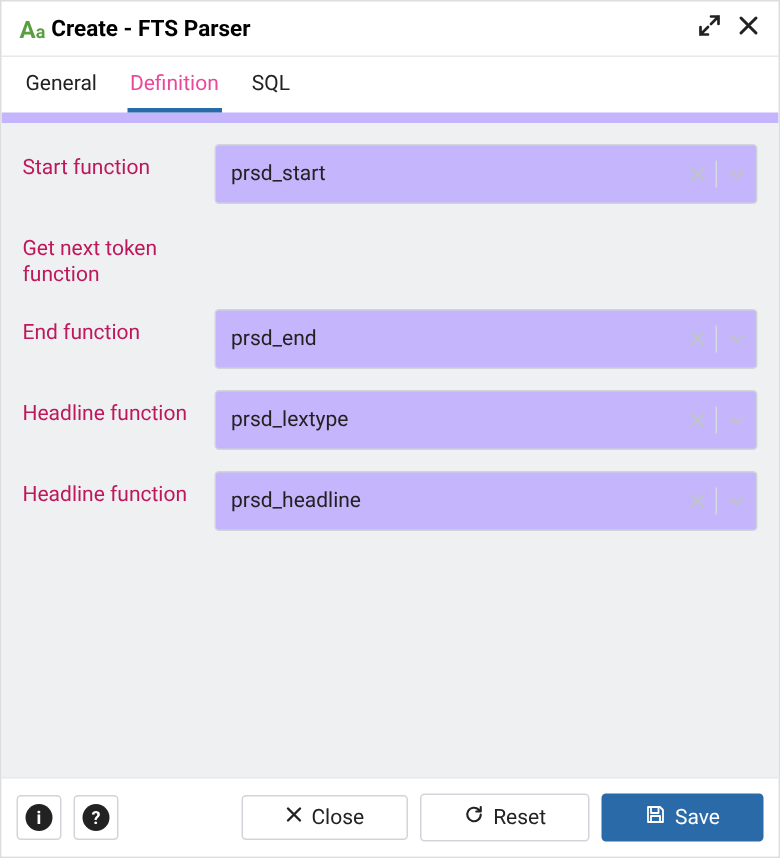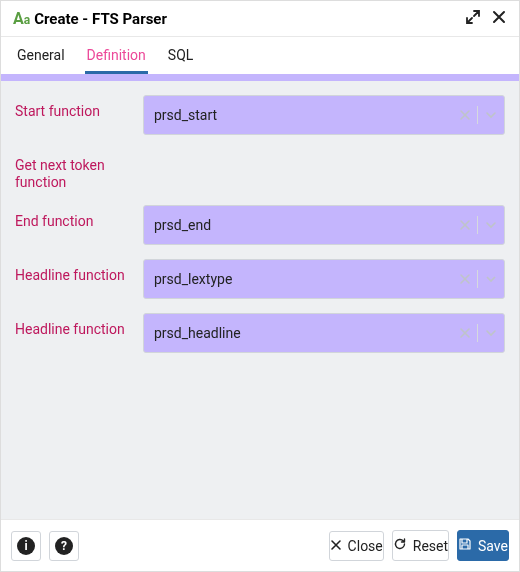--- a/index.html
+++ b/index.html
@@ -115,21 +115,21 @@
     border: 1px solid #d1d5da;
     border-radius: 3px;
     background: #fff;
     display: flex; align-items: center; justify-content: center;
     cursor: pointer;
   }
   .btn {
     border: 1px solid #d1d5da;
     border-radius: 3px;
     background: #fff;
-    padding: 6px 0;
+    padding: 6px 28px;
     font-size: 14px;
     display: flex;
     align-items: center;
     gap: 6px;
     cursor: pointer;
     color: #222;
   }
   .btn.primary {
     background: #2b6aa8;
     color: #fff;

